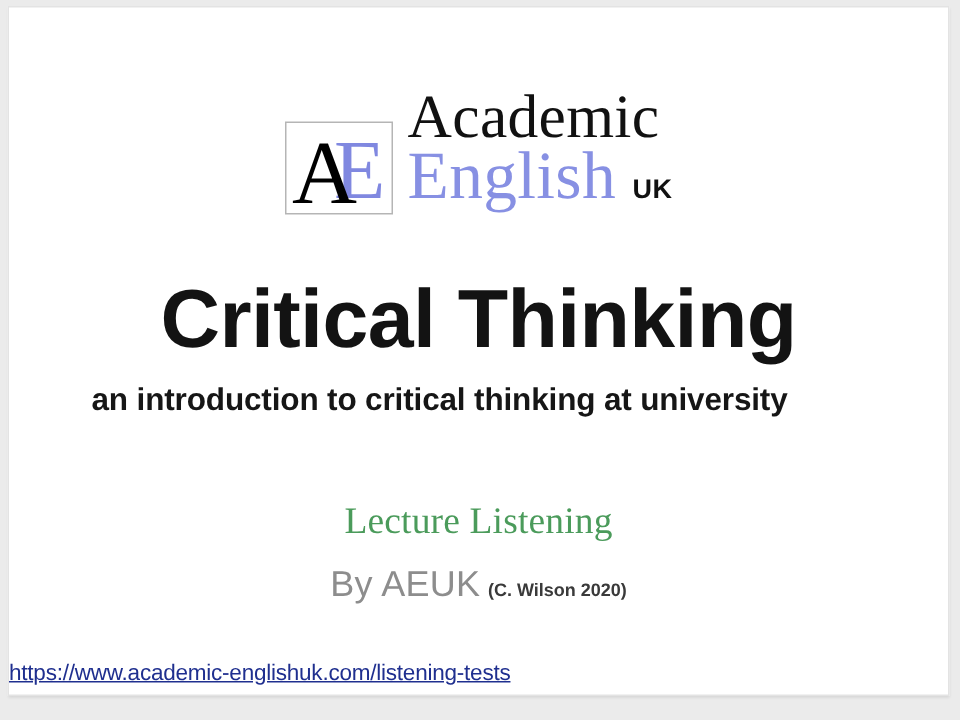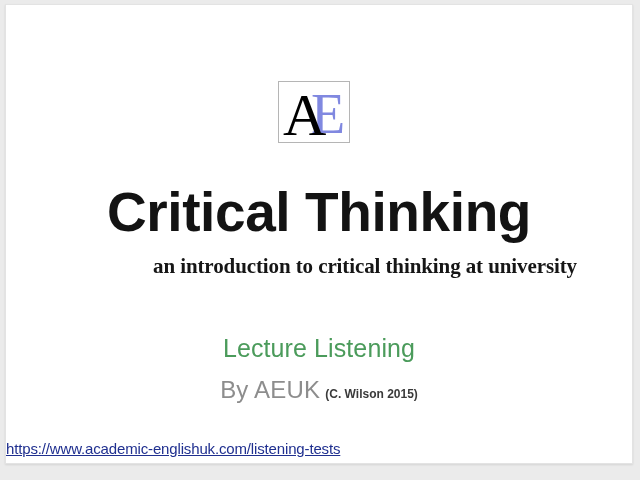--- a/index.html
+++ b/index.html
@@ -115,36 +115,36 @@
     color: #131313;
     letter-spacing: -0.4px;
     line-height: 1.05;
   }
 
   #title-sub {
     position: absolute;
     left: 55px;
     right: 55px;
     top: 248px;
-    text-align: right;
-    font-family: Liberation Serif, serif;
+    text-align: left;
+    font-family: Liberation Sans, sans-serif;
     font-size: 21px;
     font-weight: bold;
     color: #161616;
     line-height: 1.32;
     letter-spacing: -0.1px;
   }
 
   #course-type {
     position: absolute;
     left: 0;
     right: 0;
     top: 329px;
     text-align: center;
-    font-family: Liberation Sans, sans-serif;
+    font-family: Liberation Serif, serif;
     font-size: 25px;
     font-weight: normal;
     color: #4b9b5b;
     letter-spacing: 0.1px;
   }
 
   #author-line {
     position: absolute;
     left: 0;
     right: 0;
@@ -186,28 +186,35 @@
 
 <div id="slide-frame">
 
   <div id="logo-block">
 
     <div id="logo-monogram-box">
       <span id="logo-letter-a">A</span>
       <span id="logo-letter-e">E</span>
     </div>
 
+    <div id="logo-wordmark">
+      <div id="logo-word-academic">Academic</div>
+      <div id="logo-second-line">
+        <span id="logo-word-english">English</span>
+        <span id="logo-word-uk">UK</span>
+      </div>
+    </div>
 
   </div>
 
   <div id="title-main">Critical Thinking</div>
 
   <div id="title-sub">an introduction to critical thinking at university</div>
 
   <div id="course-type">Lecture Listening</div>
 
   <div id="author-line">
-    <span id="author-name">By AEUK</span><span id="author-credit">(C. Wilson 2015)</span>
+    <span id="author-name">By AEUK</span><span id="author-credit">(C. Wilson 2020)</span>
   </div>
 
   <div id="source-link">https://www.academic-englishuk.com/listening-tests</div>
 
 </div>
 
 </body></html>

